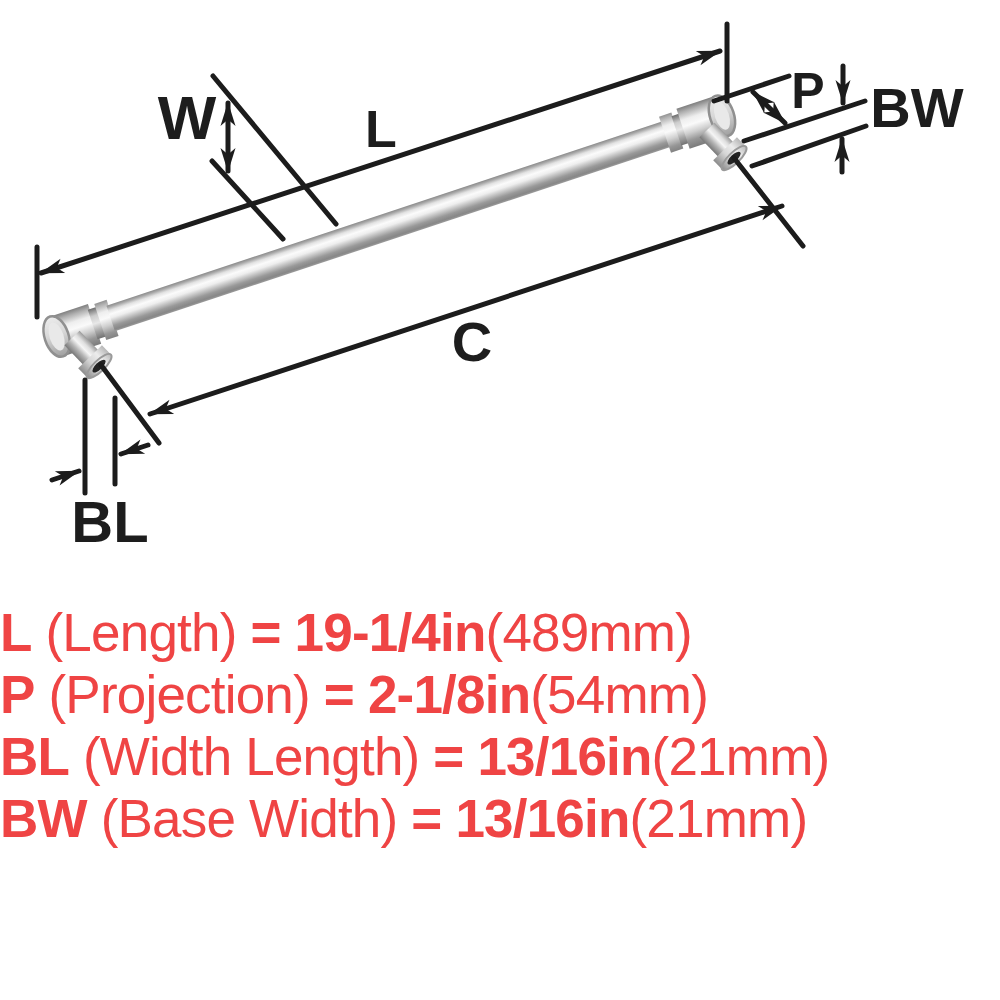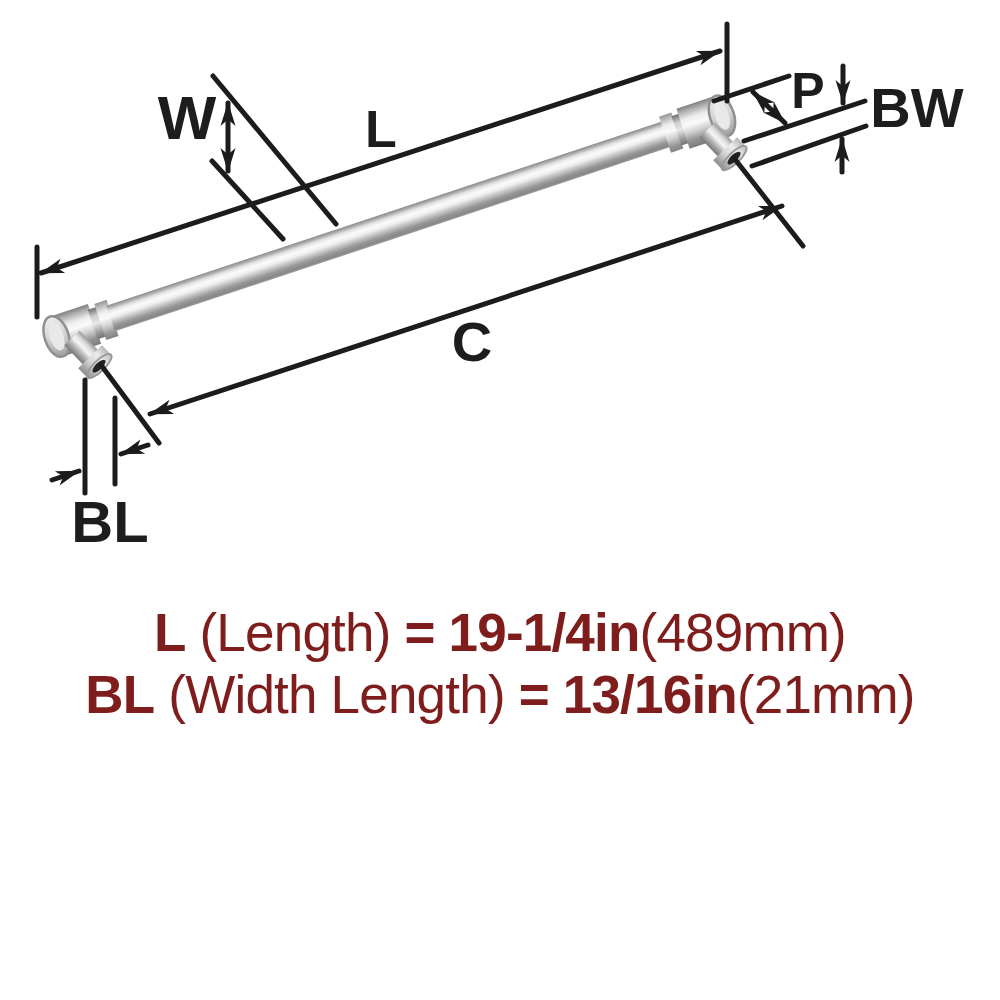--- a/index.html
+++ b/index.html
@@ -7,21 +7,21 @@
     width:1000px;height:1000px;background:#ffffff;
     font-family:"Liberation Sans",sans-serif;
     -webkit-font-smoothing:antialiased;
   }
   .stage{position:relative;width:1000px;height:1000px;overflow:hidden;background:#ffffff;}
   .diagram-svg{position:absolute;left:0;top:0;}
   .dim-line{stroke:#1c1c1c;stroke-width:5;stroke-linecap:round;fill:none;}
   .dim-label{font-weight:700;fill:#1d1d1d;text-anchor:middle;}
   .specs{
     position:absolute;left:0;right:0;top:602px;
-    text-align:center;color:#7f1d1d;
+    color:#ef4444;
   }
   .spec-line{
     font-size:53px;line-height:62px;letter-spacing:-0.8px;white-space:nowrap;
   }
   .b{font-weight:700;}
   .r{font-weight:400;}
 </style>
 </head>
 <body>
 
@@ -154,20 +154,32 @@
   </svg>
 
   <div class="specs">
     <div class="spec-line">
       <span class="b">L</span>
       <span class="r">(Length)</span>
       <span class="b">=</span>
       <span class="b">19-1/4in</span><span class="r">(489mm)</span>
     </div>
     <div class="spec-line">
+      <span class="b">P</span>
+      <span class="r">(Projection)</span>
+      <span class="b">=</span>
+      <span class="b">2-1/8in</span><span class="r">(54mm)</span>
+    </div>
+    <div class="spec-line">
       <span class="b">BL</span>
       <span class="r">(Width Length)</span>
+      <span class="b">=</span>
+      <span class="b">13/16in</span><span class="r">(21mm)</span>
+    </div>
+    <div class="spec-line">
+      <span class="b">BW</span>
+      <span class="r">(Base Width)</span>
       <span class="b">=</span>
       <span class="b">13/16in</span><span class="r">(21mm)</span>
     </div>
   </div>
 
 </div>
 
 </body></html>

